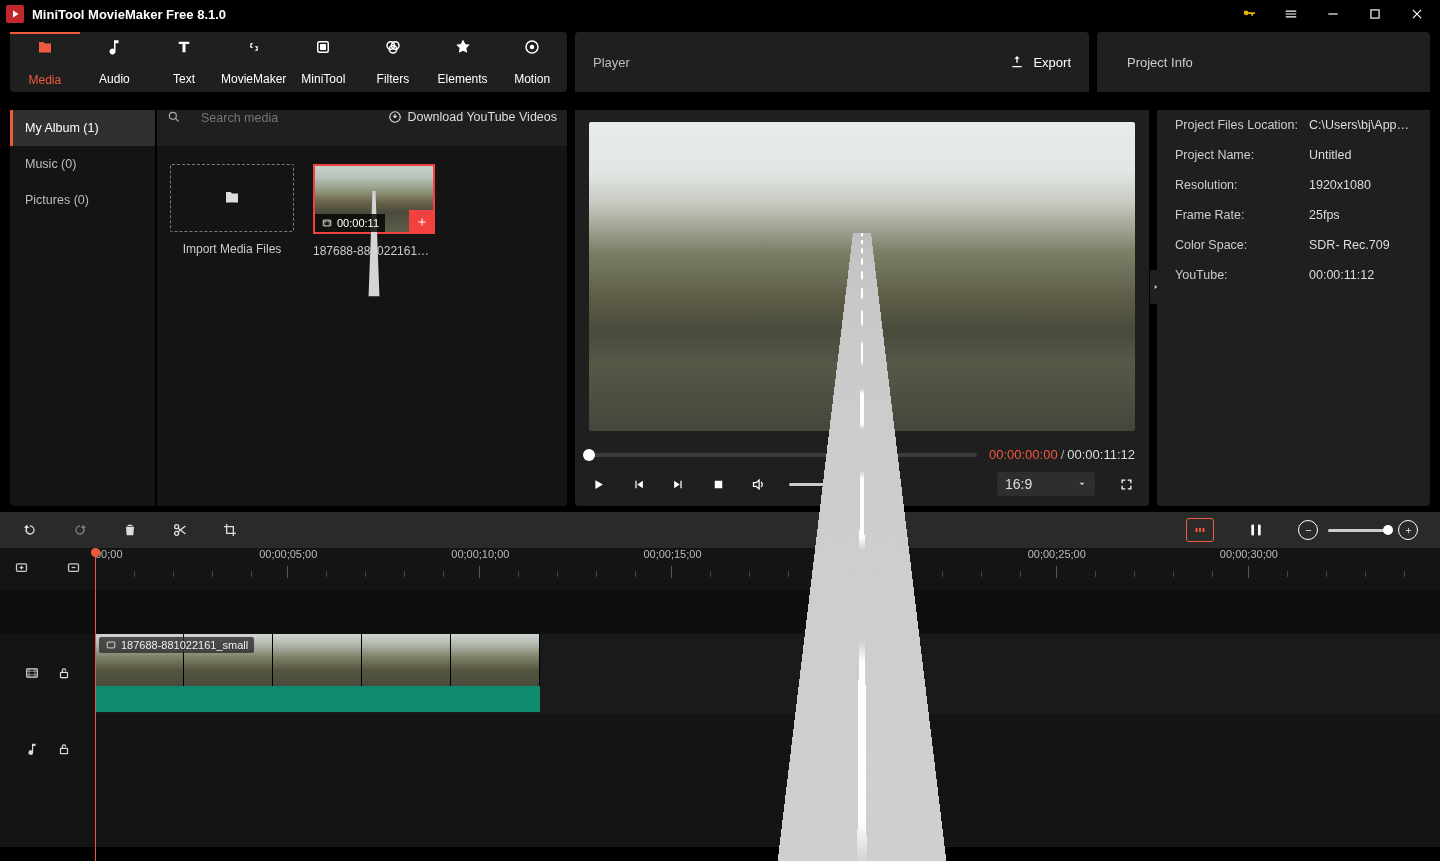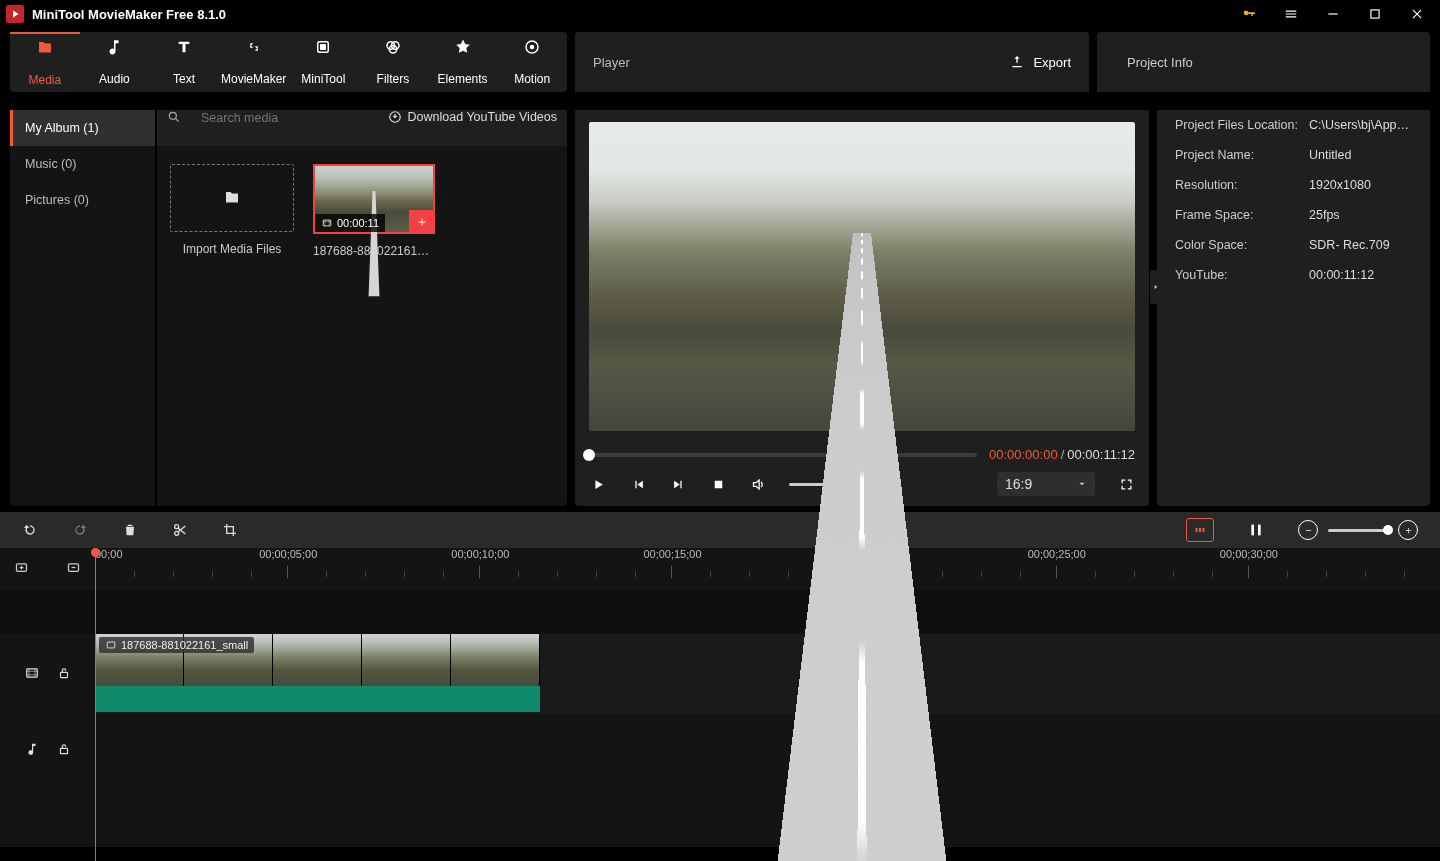--- a/index.html
+++ b/index.html
@@ -347,21 +347,21 @@
       </div>
     <div class="pi-row">
         <span class="k">Project Name:</span>
         <span class="v">Untitled</span>
       </div>
     <div class="pi-row">
         <span class="k">Resolution:</span>
         <span class="v">1920x1080</span>
       </div>
     <div class="pi-row">
-        <span class="k">Frame Space:</span>
+        <span class="k">Frame Rate:</span>
         <span class="v">25fps</span>
       </div>
     <div class="pi-row">
         <span class="k">Color Space:</span>
         <span class="v">SDR- Rec.709</span>
       </div>
     <div class="pi-row">
         <span class="k">YouTube:</span>
         <span class="v">00:00:11:12</span>
       </div>

